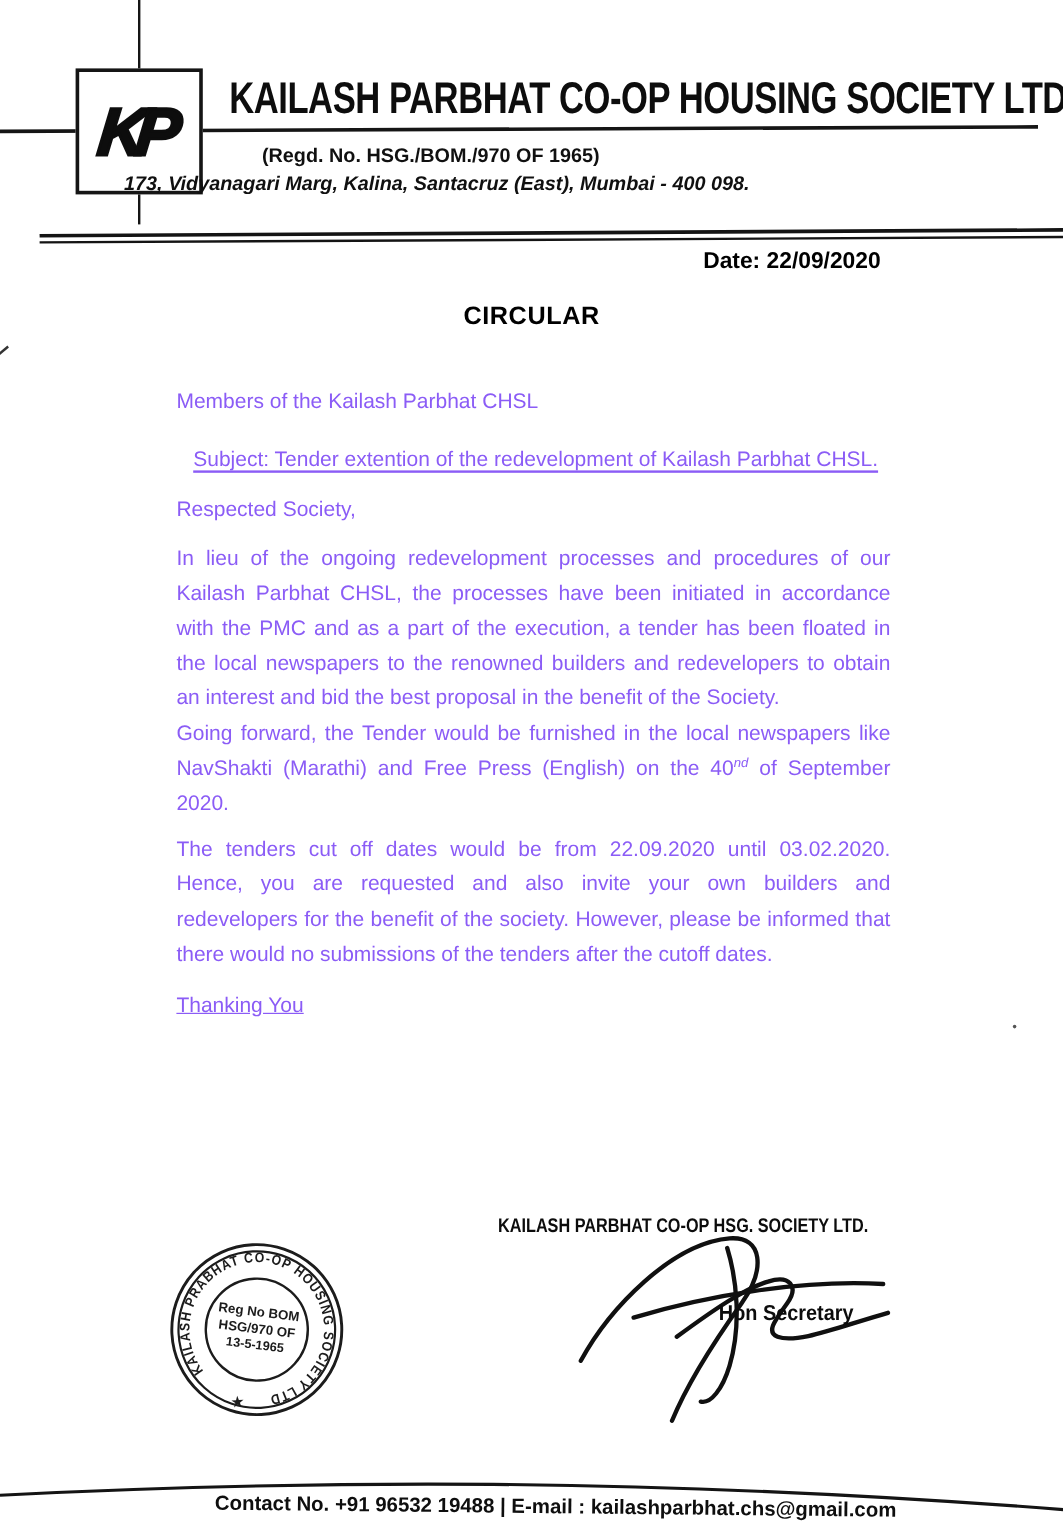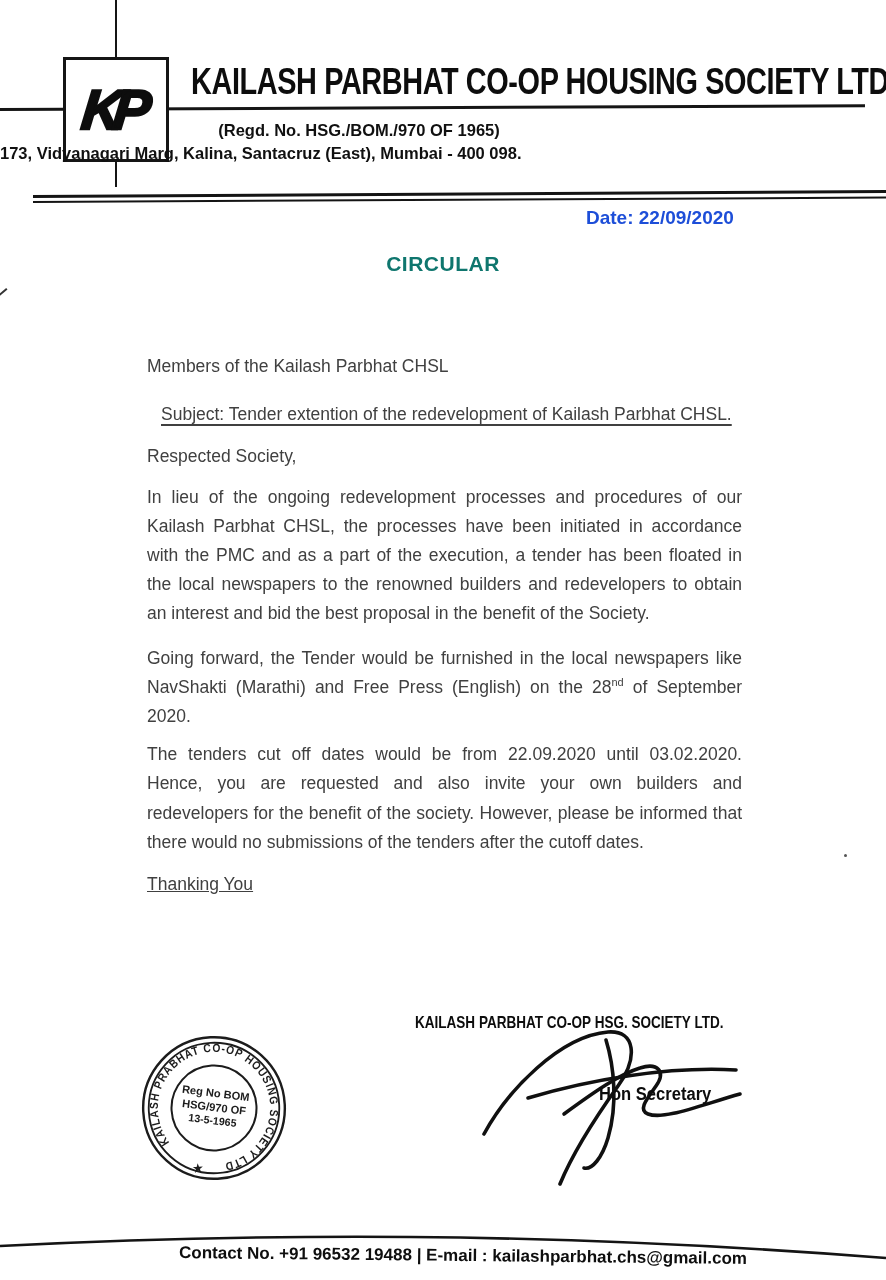--- a/index.html
+++ b/index.html
@@ -21,42 +21,42 @@
     -webkit-text-stroke:2.5px #0d0d0d;color:#0d0d0d;transform:skewX(-6deg);
     padding-right:8px;line-height:1;
   }
   .org-name{
     position:absolute;left:191px;top:61px;font-size:37px;font-weight:bold;
     letter-spacing:-0.5px;white-space:nowrap;transform:scaleX(0.78);transform-origin:left top;
     color:#0d0d0d;
   }
   .regd-line{position:absolute;left:0;top:121px;width:718px;text-align:center;
     font-size:16.5px;font-weight:bold;color:#101010;}
-  .address-line{position:absolute;left:0;top:144px;width:728px;
-    font-size:16.5px;font-weight:bold;color:#101010;}
+  .address-line{position:absolute;left:0;top:144px;width:728px;text-align:center;
+    font-size:16.5px;font-weight:bold;color:#101010;font-style:italic;}
   .rule-a{position:absolute;left:33px;top:195px;width:853px;height:3px;background:#141414;
     transform:rotate(-0.33deg);transform-origin:left center;}
   .rule-b{position:absolute;left:33px;top:201px;width:853px;height:1.8px;background:#141414;
     transform:rotate(-0.30deg);transform-origin:left center;}
   
-  .date-line{position:absolute;left:586px;top:207px;font-size:19px;font-weight:bold;color:#1d4ed8;}
+  .date-line{position:absolute;left:586px;top:207px;font-size:19px;font-weight:bold;color:#000000;}
   .doc-title{position:absolute;left:0;top:252px;width:886px;text-align:center;
-    font-size:21px;font-weight:bold;letter-spacing:0.5px;color:#0f766e;}
+    font-size:21px;font-weight:bold;letter-spacing:0.5px;color:#000000;}
   
-  .body-block{position:absolute;left:147px;top:352px;width:595px;
-    font-size:17.5px;line-height:29.2px;color:#404040;}
+  .body-block{position:absolute;left:147px;top:320px;width:595px;
+    font-size:17.5px;line-height:29.2px;color:#8b5cf6;}
   .addressee{margin:0 0 19px 0;}
   .subject{margin:0 0 13px 14px;text-decoration:underline;text-decoration-thickness:1.5px;text-underline-offset:4px;}
   .salutation{margin:0 0 11px 0;}
   .para{text-align:justify;margin:0;}
-  .p-a{margin-bottom:15px;}
+  .p-a{}
   .p-b{margin-bottom:17px;}
   .p-c{margin-bottom:9px;}
   .p-d{margin-bottom:13px;}
-  .sup{vertical-align:super;font-size:11px;line-height:0;}
+  .sup{vertical-align:super;font-size:11px;line-height:0;font-style:italic;}
   .closing{margin:0;text-decoration:underline;}
   
   .sig-org{position:absolute;left:415px;top:1013px;font-size:16.5px;font-weight:bold;
     white-space:nowrap;transform:scaleX(0.82);transform-origin:left top;color:#0c0c0c;}
   .sig-svg{position:absolute;left:468px;top:1018px;overflow:visible;}
   .sig-title{position:absolute;left:599px;top:1084px;font-size:18px;font-weight:bold;
     transform:scaleX(0.92);transform-origin:left top;color:#0c0c0c;}
   
   .stamp{position:absolute;left:128px;top:1022px;transform:rotate(-3deg);}
   .stamp text{fill:#1c1c1c;font-family:"Liberation Sans",sans-serif;}
@@ -91,21 +91,21 @@
   <div class="rule-b"></div>
 
   <div class="date-line">Date: 22/09/2020</div>
   <div class="doc-title">CIRCULAR</div>
 
   <div class="body-block">
     <p class="addressee">Members of the Kailash Parbhat CHSL</p>
     <p class="subject">Subject: Tender extention of the redevelopment of Kailash Parbhat CHSL.</p>
     <p class="salutation">Respected Society,</p>
     <p class="para p-a">In lieu of the ongoing redevelopment processes and procedures of our Kailash Parbhat CHSL, the processes have been initiated in accordance with the PMC and as a part of the execution, a tender has been floated in the local newspapers to the renowned builders and redevelopers to obtain an interest and bid the best proposal in the benefit of the Society.</p>
-    <p class="para p-c"><span>Going forward, the Tender would be furnished in the local newspapers like NavShakti (Marathi) and Free Press (English) on the 28</span><span class="sup">nd</span><span> of September 2020.</span></p>
+    <p class="para p-c"><span>Going forward, the Tender would be furnished in the local newspapers like NavShakti (Marathi) and Free Press (English) on the 40</span><span class="sup">nd</span><span> of September 2020.</span></p>
     <p class="para p-d">The tenders cut off dates would be from 22.09.2020 until 03.02.2020. Hence, you are requested and also invite your own builders and redevelopers for the benefit of the society. However, please be informed that there would no submissions of the tenders after the cutoff dates.</p>
     <p class="closing">Thanking You</p>
   </div>
 
   <div class="sig-org">KAILASH PARBHAT CO-OP HSG. SOCIETY LTD.</div>
   <svg class="sig-svg" width="290" height="170" viewBox="0 0 290 170">
     <g fill="none" stroke="#101010" stroke-width="3.6" stroke-linecap="round" stroke-linejoin="round">
       <path d="M16,116 C40,72 92,18 140,14 C168,12 170,40 150,68 C130,96 106,132 92,166"></path>
       <path d="M138,22 C146,48 150,86 140,120 C134,140 124,152 116,150"></path>
       <path d="M96,96 C126,74 152,56 172,50 C190,44 198,54 188,68 C178,82 170,92 180,96 C196,102 230,88 272,76"></path>

